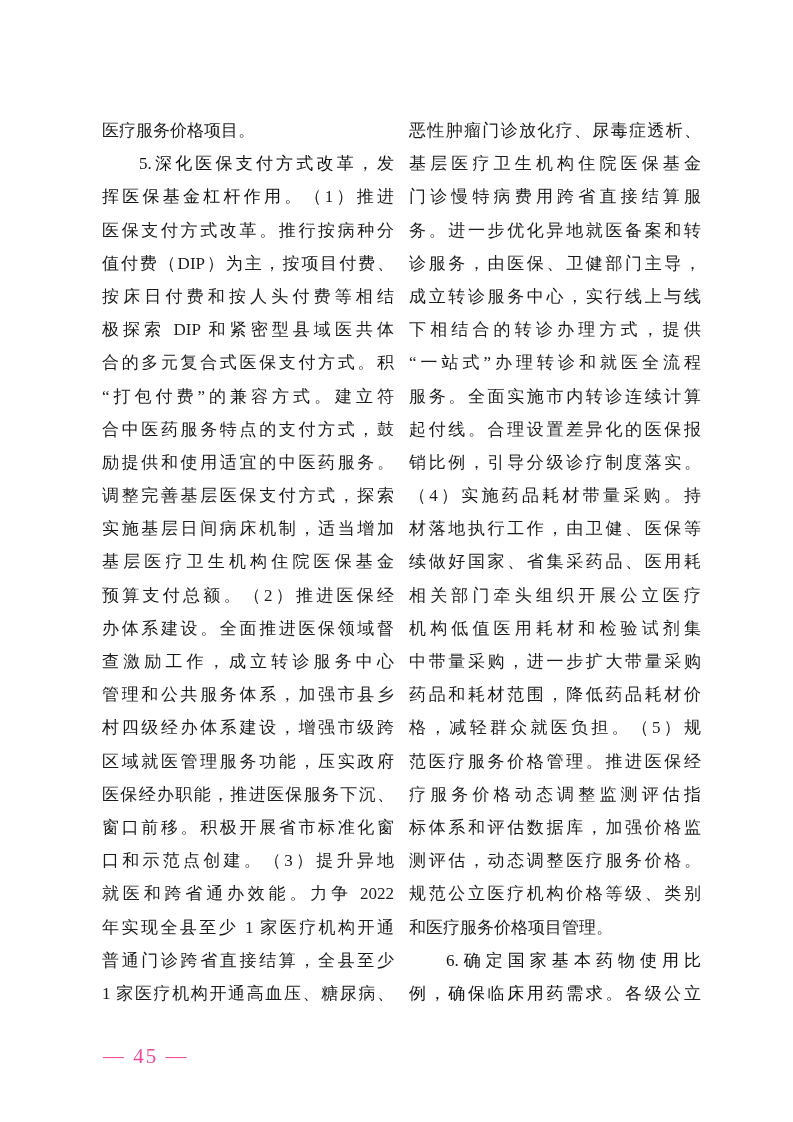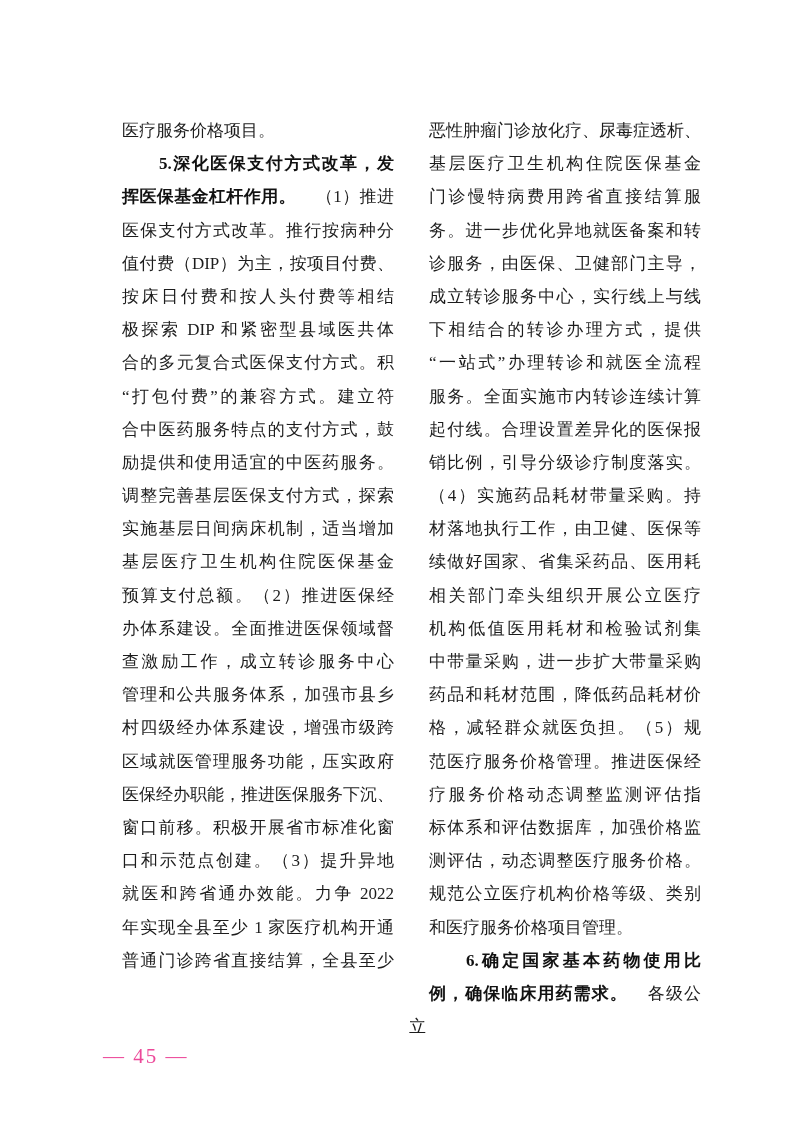--- a/index.html
+++ b/index.html
@@ -35,22 +35,22 @@
     overflow: visible;
   }
   .line.fill {
     text-align: justify;
     text-align-last: justify;
     -moz-text-align-last: justify;
   }
   .line.indent {
     padding-left: 37px;
   }
-  .seg { font-weight: normal; margin-left: 20px; }
-  .seg.b { font-weight: bold; color: #111; }
+  .seg { font-weight: normal; }
+  .seg.b { font-weight: normal; color: #111; }
   .page-number {
     position: absolute;
     left: 103px;
     top: 1044px;
     font-size: 21px;
     letter-spacing: 2px;
     color: #ec4899;
     white-space: nowrap;
   }
 </style>
@@ -78,20 +78,21 @@
       <div class="line fill"><span class="seg">查激励工作，成立转诊服务中心</span></div>
       <div class="line fill"><span class="seg">管理和公共服务体系，加强市县乡</span></div>
       <div class="line fill"><span class="seg">村四级经办体系建设，增强市级跨</span></div>
       <div class="line fill"><span class="seg">区域就医管理服务功能，压实政府</span></div>
       <div class="line fill"><span class="seg">医保经办职能，推进医保服务下沉、</span></div>
       <div class="line fill"><span class="seg">窗口前移。积极开展省市标准化窗</span></div>
       <div class="line fill"><span class="seg">口和示范点创建。（3）提升异地</span></div>
       <div class="line fill"><span class="seg">就医和跨省通办效能。力争 2022</span></div>
       <div class="line fill"><span class="seg">年实现全县至少 1 家医疗机构开通</span></div>
       <div class="line fill"><span class="seg">普通门诊跨省直接结算，全县至少</span></div>
+      <div class="line fill"><span class="seg">1 家医疗机构开通高血压、糖尿病、</span></div>
     </div>
   <div class="text-column right">
       <div class="line fill"><span class="seg">恶性肿瘤门诊放化疗、尿毒症透析、</span></div>
       <div class="line fill"><span class="seg">基层医疗卫生机构住院医保基金</span></div>
       <div class="line fill"><span class="seg">门诊慢特病费用跨省直接结算服</span></div>
       <div class="line fill"><span class="seg">务。进一步优化异地就医备案和转</span></div>
       <div class="line fill"><span class="seg">诊服务，由医保、卫健部门主导，</span></div>
       <div class="line fill"><span class="seg">成立转诊服务中心，实行线上与线</span></div>
       <div class="line fill"><span class="seg">下相结合的转诊办理方式，提供</span></div>
       <div class="line fill"><span class="seg">“一站式”办理转诊和就医全流程</span></div>

